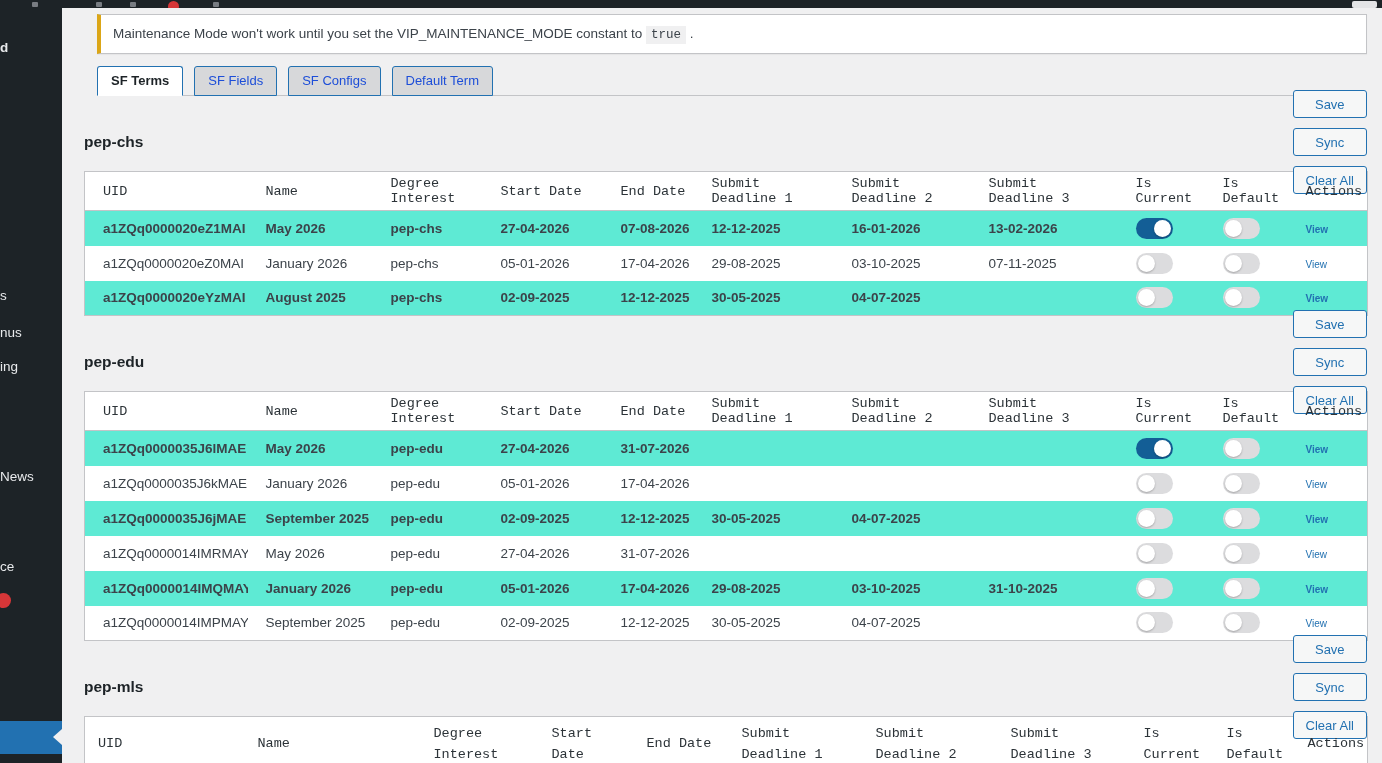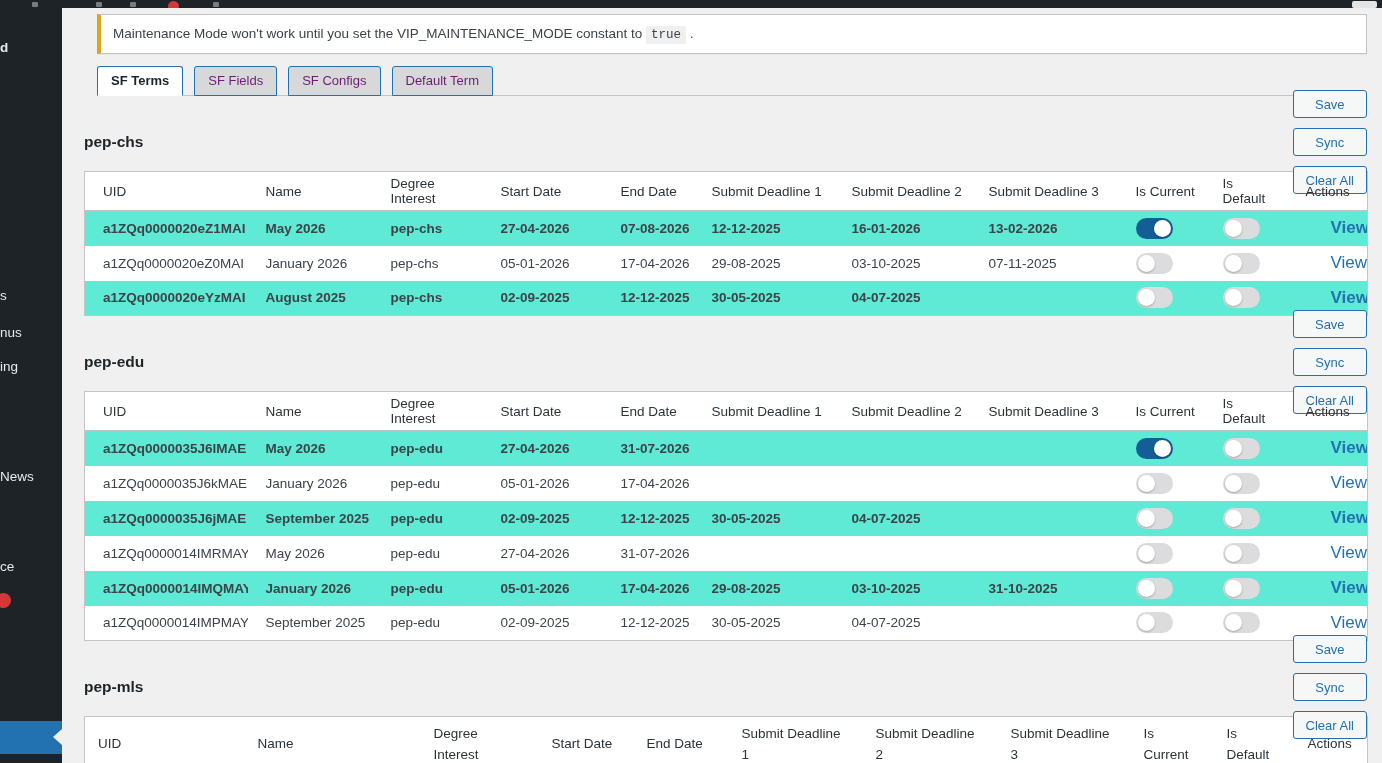--- a/index.html
+++ b/index.html
@@ -25,30 +25,30 @@
   .current-item { position:absolute; top:713px; left:0; width:62px; height:33px; background:#2271b1; }
   .current-arrow { position:absolute; right:0; top:8px; width:0; height:0; border-top:8px solid transparent; border-bottom:8px solid transparent; border-right:9px solid #f0f0f1; }
 
   
   .content { position:absolute; top:8px; left:62px; width:1320px; height:755px; padding:0 15px 0 22px; overflow:hidden; }
 
   .notice { margin:6px 0 0 13px; background:#fff; border:1px solid #c3c4c7; border-left:4px solid #dba617; box-shadow:0 1px 1px rgba(0,0,0,.04); padding:11px 12px; font-size:13.5px; color:#3c434a; }
   .notice code { font-family:"Liberation Mono", monospace; background:#f0f0f1; padding:2px 5px; font-size:12.5px; color:#3c434a; }
 
   .tabs { margin:12px 0 0 13px; border-bottom:1px solid #c3c4c7; display:flex; gap:11px; height:30px; }
-  .tab { height:30px; line-height:28px; padding:0 13px; font-size:13px; border:1px solid #2271b1; border-radius:3px 3px 0 0; background:#d7d8da; color:#701a75; cursor:pointer; }
+  .tab { height:30px; line-height:28px; padding:0 13px; font-size:13px; border:1px solid #2271b1; border-radius:3px 3px 0 0; background:#d7d8da; color:#1d4ed8; cursor:pointer; }
   .tab.active { background:#fff; color:#1d2327; font-weight:bold; border-bottom:1px solid #fff; margin-bottom:-1px; z-index:2; }
 
   .section-head { display:flex; justify-content:space-between; align-items:center; margin-top:31px; height:30px; }
   .section-title { font-size:15.5px; font-weight:bold; color:#1d2327; }
   .btn-group { display:flex; gap:10px;flex-direction:column; }
   .btn { height:28px; padding:0 12px; font-size:13px; font-family:"Liberation Sans", sans-serif; color:#2271b1; background:#f6f7f7; border:1px solid #2271b1; border-radius:3px; cursor:pointer; }
 
   table { border-collapse:collapse; table-layout:fixed; width:1283px; margin-top:14px; background:#fff; border:1px solid #c3c4c7; }
-  th { text-align:left; vertical-align:middle; font-weight:normal; font-size:13.5px; color:#2c3338; height:34px; padding:4px 8px 4px 18px; border-bottom:1px solid #c3c4c7; background:#fff; }
+  th { text-align:left; vertical-align:middle; font-weight:normal; font-size:13.5px; color:#2c3338; height:34px; padding:4px 8px 4px 18px; border-bottom:1px solid #c3c4c7; background:#fff;font-family:Liberation Mono, monospace; }
   td { text-align:left; vertical-align:middle; font-size:13.5px; color:#3c434a; height:35px; padding:4px 8px 4px 18px; overflow:hidden; white-space:nowrap; }
   tr.stripe td { background:#5eead4;font-weight:bold; }
 
   
   .tbl-normal col.c0{width:163px} .tbl-normal col.c1{width:125px} .tbl-normal col.c2{width:110px}
   .tbl-normal col.c3{width:120px} .tbl-normal col.c4{width:91px}  .tbl-normal col.c5{width:140px}
   .tbl-normal col.c6{width:137px} .tbl-normal col.c7{width:147px} .tbl-normal col.c8{width:87px}
   .tbl-normal col.c9{width:83px}  .tbl-normal col.c10{width:80px}
 
   
@@ -59,21 +59,21 @@
   .tbl-compact th { height:56px; padding-left:13px; line-height:1.5; }
   .tbl-compact th.col-2 .lbl, .tbl-compact th.col-8 .lbl, .tbl-compact th.col-9 .lbl { display:inline-block; max-width:52px; }
   .tbl-compact th.col-5 .lbl, .tbl-compact th.col-6 .lbl, .tbl-compact th.col-7 .lbl { display:inline-block; max-width:108px; }
 
   
   .toggle { position:relative; display:inline-block; width:37px; height:21px; border-radius:11px; background:#dcdcde; vertical-align:middle; cursor:pointer; }
   .toggle::after { content:''; position:absolute; top:2px; left:2px; width:17px; height:17px; border-radius:50%; background:#fff; box-shadow:0 1px 2px rgba(0,0,0,.25); }
   .toggle.on { background:#135e96; }
   .toggle.on::after { left:auto; right:2px; }
 
-  .view-link { color:#2271b1; text-decoration:none; font-size:17px; cursor:pointer;margin-left:25px; }
+  .view-link { color:#2271b1; text-decoration:none; font-size:10px; cursor:pointer; }
 </style>
 </head>
 <body>
 
 <div class="adminbar">
   <span class="ab-frag" style="left:32px"></span>
   <span class="ab-frag" style="left:96px"></span>
   <span class="ab-frag" style="left:130px"></span>
   <span class="ab-frag" style="left:213px"></span>
   <span class="ab-badge"></span>

